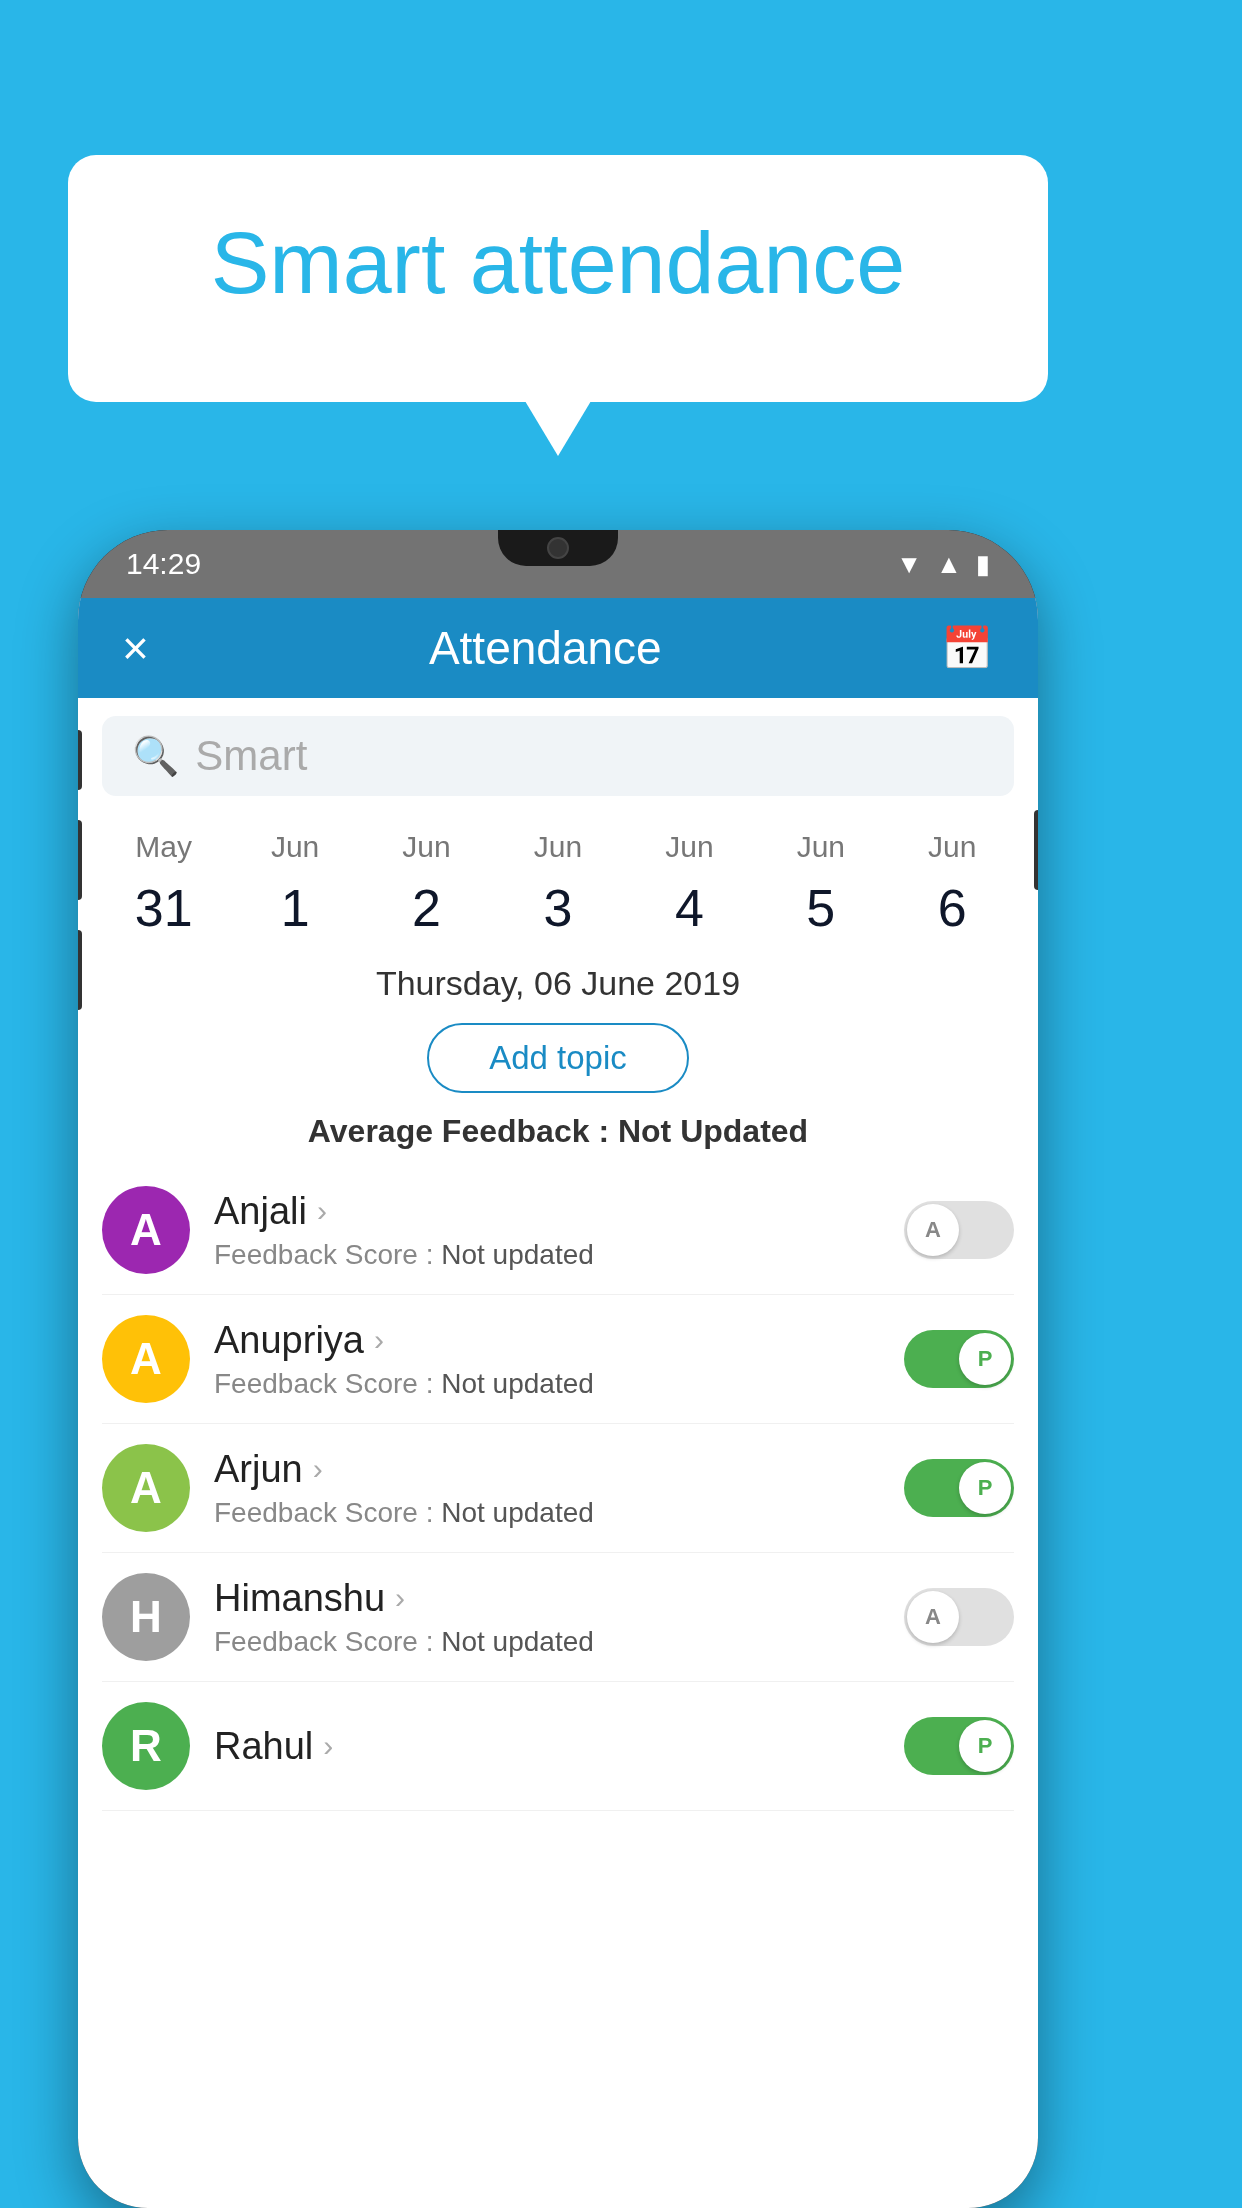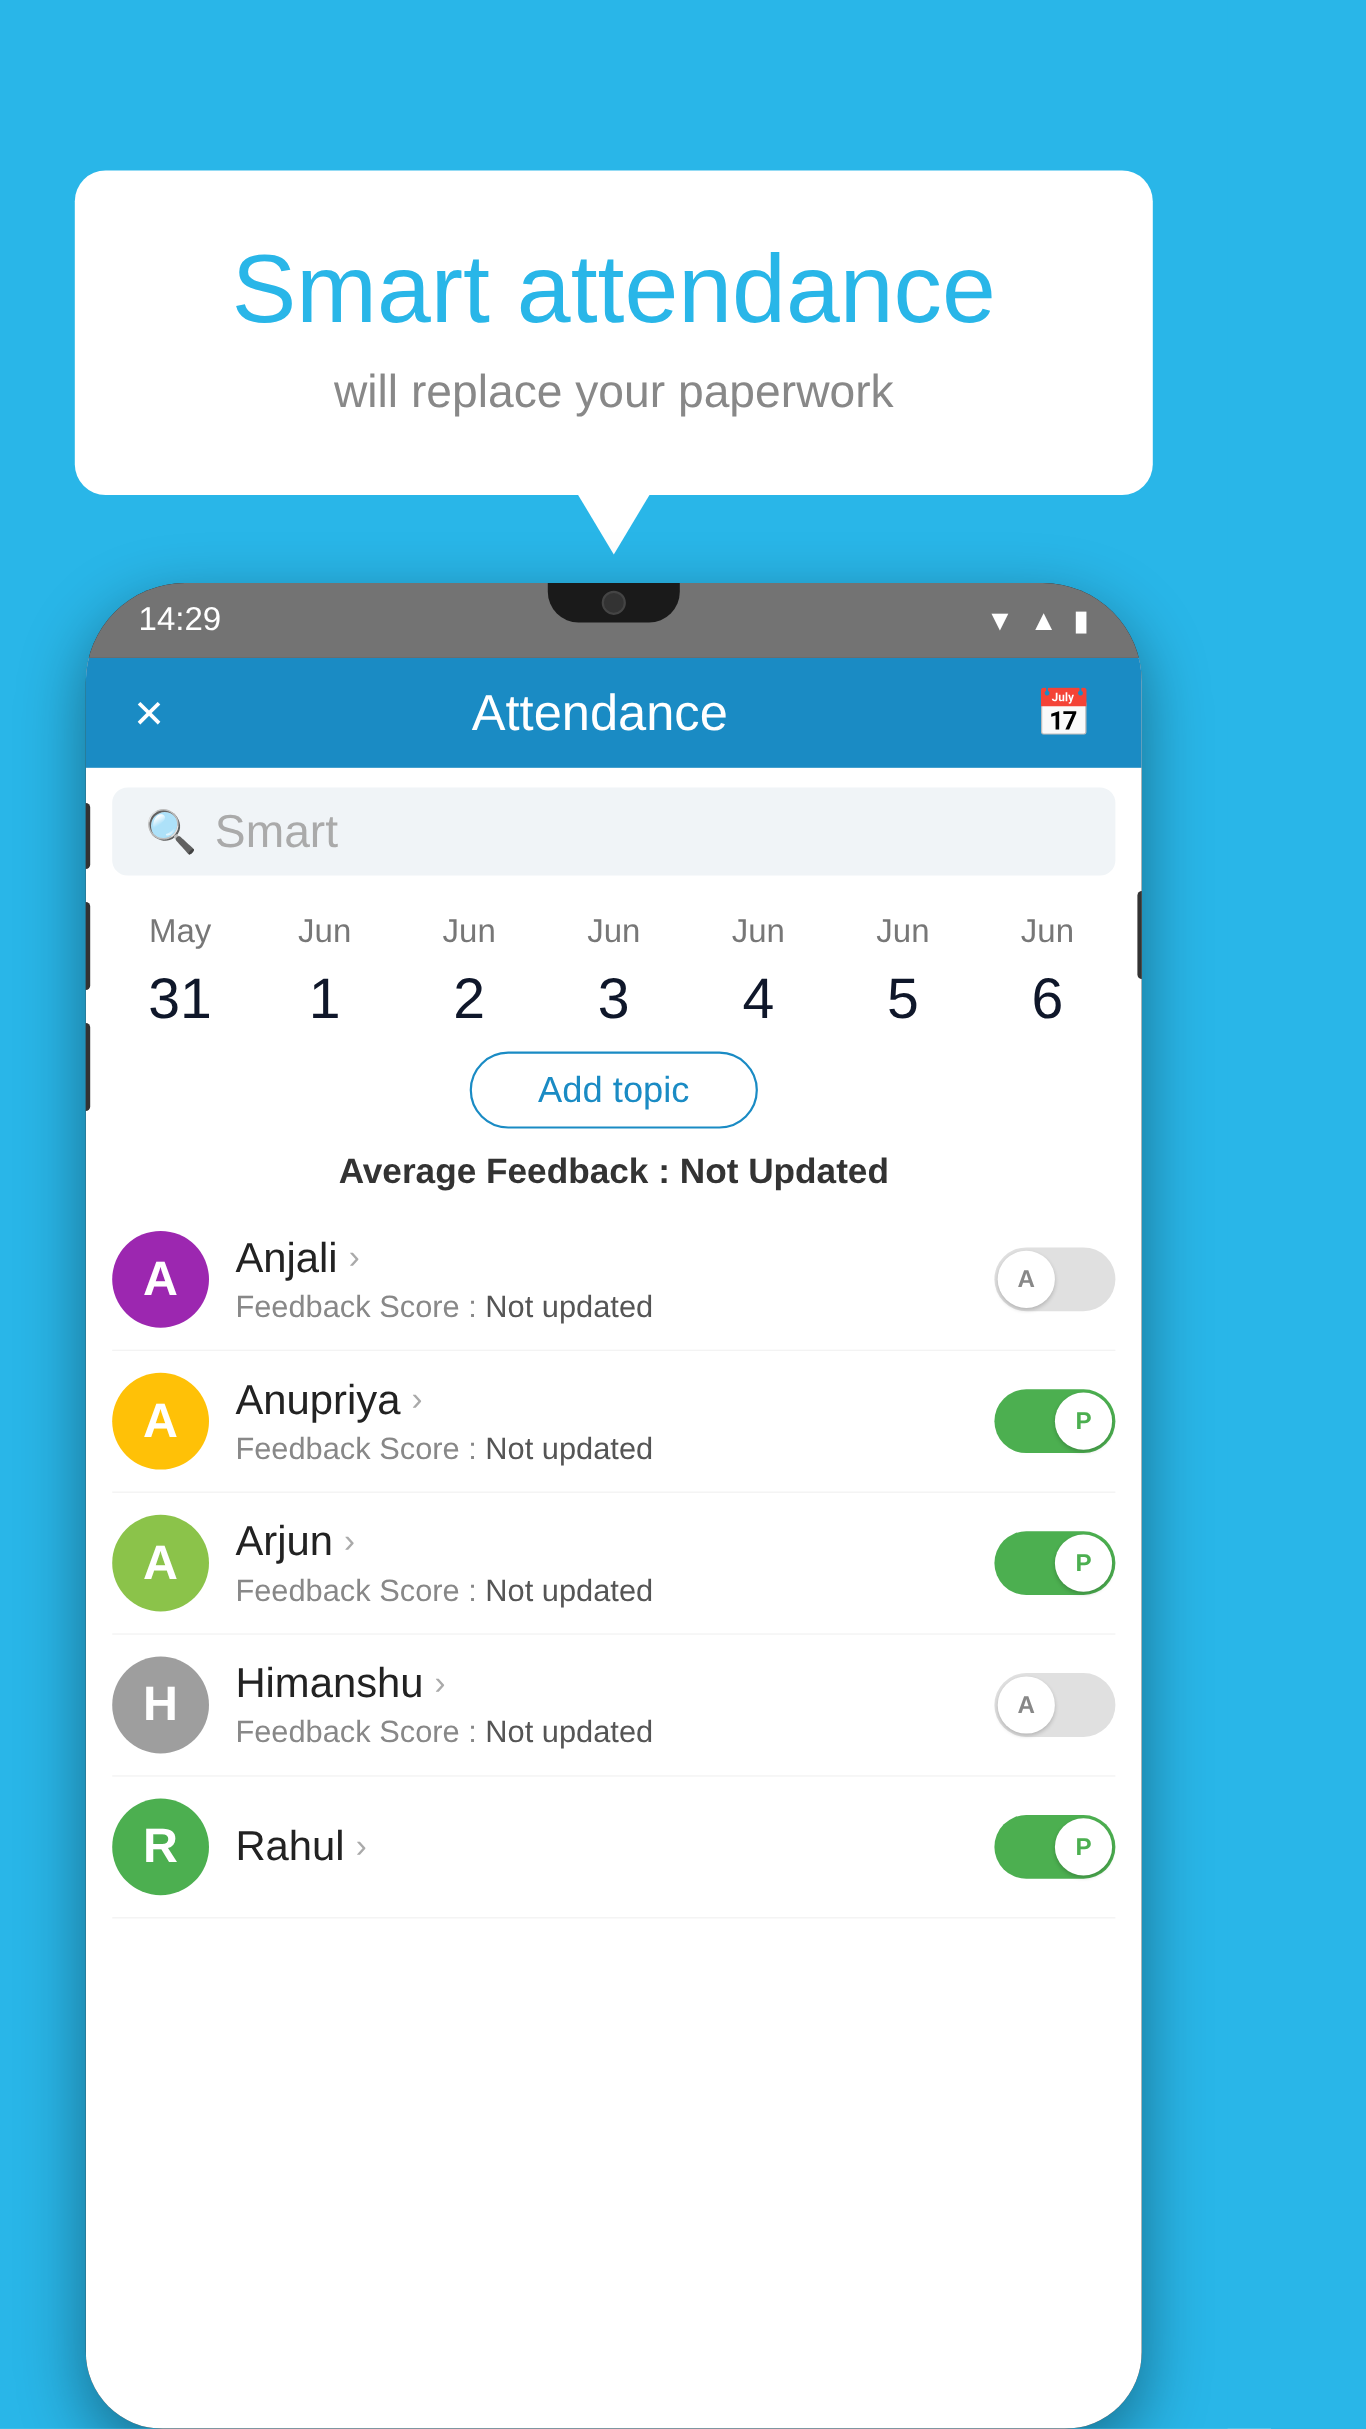--- a/index.html
+++ b/index.html
@@ -355,21 +355,20 @@
       border-radius: 0 4px 4px 0;
     }
   </style>
 </head>
 <body>
 
 <div style="width:1116px;height:2208px;background:#29b6e8;position:relative;">
 
   <div class="speech-bubble">
     <div class="bubble-title">Smart attendance</div>
-    <div class="bubble-subtitle">will replace your paperwork</div>
   </div>
 
   <div class="phone-frame">
 
     <div class="phone-side-btn-right"></div>
     <div class="phone-side-btn-left1"></div>
     <div class="phone-side-btn-left2"></div>
     <div class="phone-side-btn-left3"></div>
 
     <div class="phone-status-bar">
@@ -425,20 +424,21 @@
           </div>
         </div>
         <div class="calendar-day-wrapper">
           <div class="calendar-month">Jun</div>
           <div class="calendar-day">
             <div class="selected">6</div>
           </div>
         </div>
       </div>
 
+      <div class="date-info">Thursday, 06 June 2019</div>
 
       <button class="add-topic-btn">Add topic</button>
 
       <div class="avg-feedback">
         <span>Average Feedback :</span>
         <span>Not Updated</span>
       </div>
 
       <div class="student-list">
 

